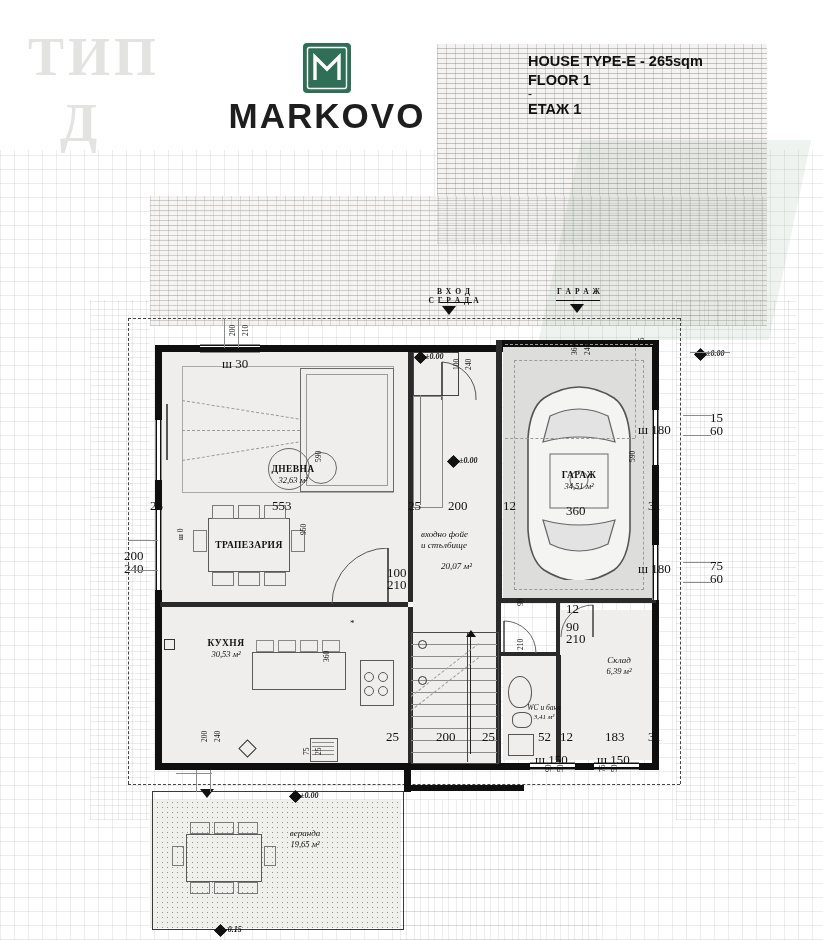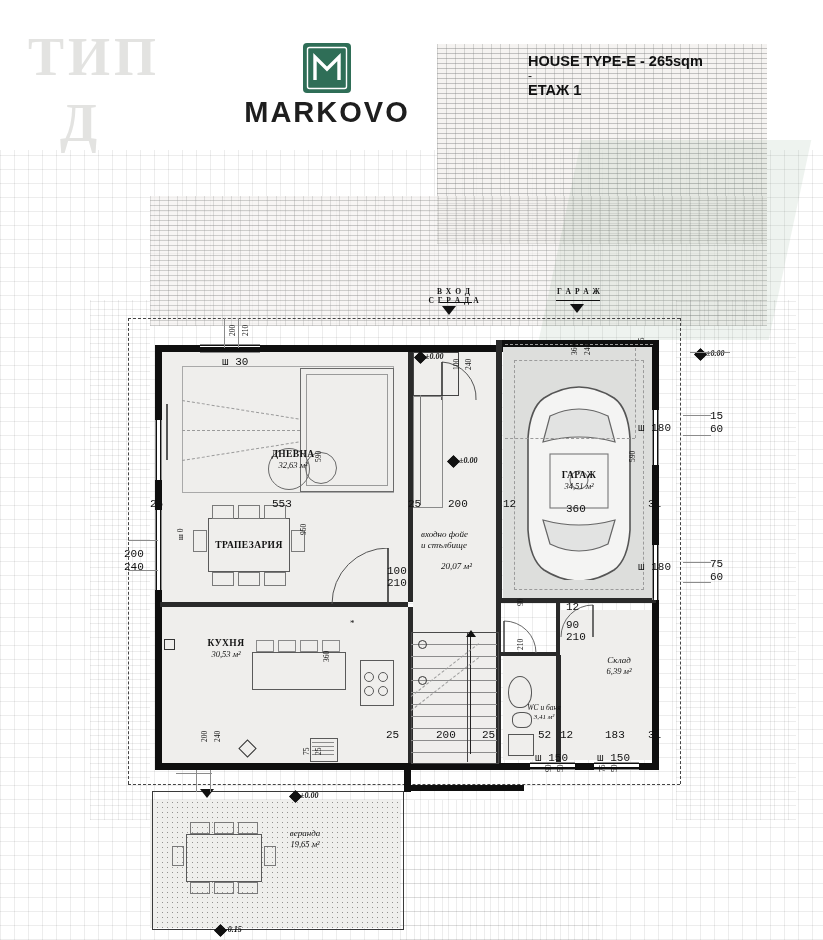--- a/index.html
+++ b/index.html
@@ -13,21 +13,21 @@
 
   
   .wm{position:absolute;font-family:"Liberation Serif", serif;color:#e3e3e1;font-weight:700;letter-spacing:4px;user-select:none;}
   .wm1{left:28px;top:26px;font-size:54px;}
   .wm2{left:60px;top:92px;font-size:54px;}
 
   
   .logo{position:absolute;left:222px;top:42px;width:210px;text-align:center;}
   .logo-mark{width:50px;height:52px;margin:0 auto;position:relative;}
   .logo-mark svg{display:block;}
-  .logo-name{font-size:29px;font-weight:700;letter-spacing:2px;color:#1e1e1e;margin-top:4px;line-height:1;}
+  .logo-name{font-size:35px;font-weight:700;letter-spacing:2px;color:#1e1e1e;margin-top:4px;line-height:1;}
   .logo-sub{font-size:13px;letter-spacing:3px;color:#2f6e57;margin-top:5px;}
 
   
   .titleblock{position:absolute;left:528px;top:52px;line-height:1.28;}
   .titleblock div{font-size:14.5px;font-weight:700;color:#111;}
   .titleblock .dash{font-weight:400;font-size:12px;line-height:0.9;}
 
   
   .hatch{position:absolute;}
   .grid-faint{
@@ -61,21 +61,21 @@
   .dashlt-v{position:absolute;width:0;border-left:1px dashed #9a9a9a;}
   .rectline{position:absolute;border:1px solid #4a4a4a;}
   .rectlt{position:absolute;border:1px solid #9b9b9b;}
 
   
   .lbl{position:absolute;font-family:"Liberation Serif", serif;font-size:9px;color:#111;white-space:nowrap;}
   .lbl.i{font-style:italic;}
   .lbl.room{text-align:center;}
   .lbl.room .nm{font-weight:700;font-size:9.5px;letter-spacing:.4px;}
   .lbl.room .ar{font-style:italic;font-size:8.5px;margin-top:1px;}
-  .dim{position:absolute;font-family:Liberation Mono, monospace;font-size:11px;color:#111;white-space:nowrap;}
+  .dim{position:absolute;font-family:Liberation Serif, serif;font-size:13px;color:#111;white-space:nowrap;}
   .dimv{position:absolute;font-family:"Liberation Serif", serif;font-size:7.5px;color:#111;white-space:nowrap;transform:rotate(-90deg);transform-origin:left top;}
   .lvl{position:absolute;font-family:"Liberation Serif", serif;font-size:8px;font-style:italic;font-weight:700;color:#111;white-space:nowrap;}
   .arrowhead{position:absolute;width:0;height:0;}
   .tri-down{border-left:7px solid transparent;border-right:7px solid transparent;border-top:9px solid #111;}
   .tri-up{border-left:5px solid transparent;border-right:5px solid transparent;border-bottom:7px solid #111;}
   .entrytxt{position:absolute;font-family:"Liberation Serif", serif;font-size:7.5px;font-weight:700;letter-spacing:1px;text-align:center;line-height:1.15;color:#111;}
 </style>
 </head>
 <body>
 
@@ -99,20 +99,21 @@
         <rect x="1" y="1" width="48" height="50" rx="4" fill="#2f6e57"></rect>
         <rect x="5.5" y="5.5" width="39" height="41" rx="2" fill="none" stroke="#ffffff" stroke-width="1.4"></rect>
         <path d="M13 38 V15 L25 27 L37 15 V38" fill="none" stroke="#ffffff" stroke-width="3.4" stroke-linejoin="miter"></path>
       </svg>
     </div>
     <div class="logo-name">MARKOVO</div>
   </div>
 
   <div class="titleblock">
     <div>HOUSE TYPE-E - 265sqm</div>
+    <div>FLOOR 1</div>
     <div class="dash">-</div>
     <div>ЕТАЖ 1</div>
   </div>
 
   <div class="dash-h" style="left:128px;top:318px;width:552px;"></div>
   <div class="dash-v" style="left:128px;top:318px;height:466px;"></div>
   <div class="dash-h" style="left:128px;top:784px;width:552px;"></div>
   <div class="dash-v" style="left:680px;top:318px;height:466px;"></div>
 
   <div class="rooms" style="left:160px;top:352px;width:248px;height:250px;"></div>
@@ -274,21 +275,21 @@
   <div class="arrowhead tri-down" style="left:200px;top:789px;"></div>
 
   <div class="entrytxt" style="left:424px;top:288px;width:60px;">В&nbsp;Х&nbsp;О&nbsp;Д<br>С&nbsp;Г&nbsp;Р&nbsp;А&nbsp;Д&nbsp;А</div>
   <div class="line" style="left:440px;top:302px;width:32px;height:1px;background:#111;"></div>
   <div class="arrowhead tri-down" style="left:442px;top:306px;"></div>
 
   <div class="entrytxt" style="left:548px;top:288px;width:62px;">Г&nbsp;А&nbsp;Р&nbsp;А&nbsp;Ж</div>
   <div class="line" style="left:556px;top:300px;width:44px;height:1px;background:#111;"></div>
   <div class="arrowhead tri-down" style="left:570px;top:304px;"></div>
 
-  <div class="lbl room" style="left:248px;top:449px;width:90px;">
+  <div class="lbl room" style="left:248px;top:464px;width:90px;">
     <div class="nm">ДНЕВНА</div>
     <div class="ar">32,63 м²</div>
   </div>
   <div class="lbl room" style="left:203px;top:540px;width:92px;">
     <div class="nm">ТРАПЕЗАРИЯ</div>
   </div>
   <div class="lbl room" style="left:186px;top:638px;width:80px;">
     <div class="nm">КУХНЯ</div>
     <div class="ar">30,53 м²</div>
   </div>

